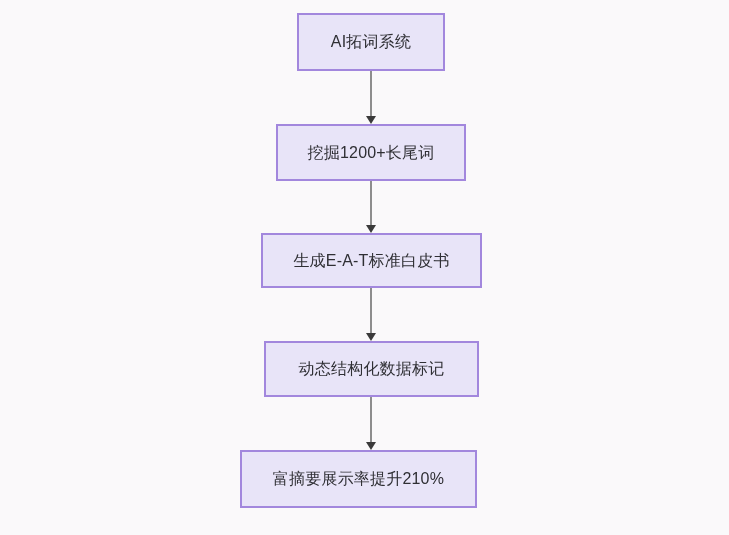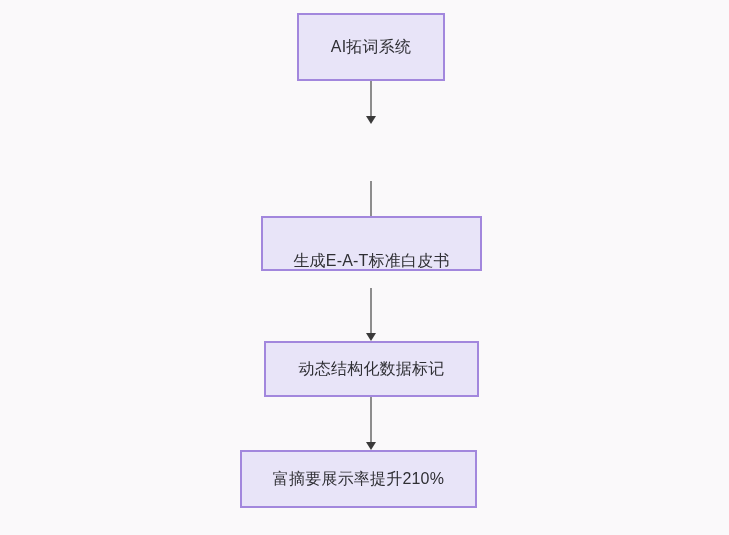--- a/index.html
+++ b/index.html
@@ -74,26 +74,29 @@
   <div class="connector" style="left:365px; top:288px; height:53px;">
     <span class="stem"></span>
     <span class="head"></span>
   </div>
 
   <div class="connector" style="left:365px; top:397px; height:53px;">
     <span class="stem"></span>
     <span class="head"></span>
   </div>
 
-  <div class="node" style="left:297px; top:13px; width:148px; height:68px;">
+  <div class="node" style="left:297px; top:13px; width:148px; height:58px;">
     <span class="node-label">AI拓词系统</span>
   </div>
 
+  <div class="node" style="left:276px; top:124px; width:190px; height:57px;">
+    <span class="node-label">挖掘1200+长尾词</span>
+  </div>
 
-  <div class="node" style="left:261px; top:216px; width:221px; height:55px;align-items:flex-end;">
+  <div class="node" style="left:261px; top:233px; width:221px; height:55px;">
     <span class="node-label">生成E-A-T标准白皮书</span>
   </div>
 
   <div class="node" style="left:264px; top:341px; width:215px; height:56px;">
     <span class="node-label">动态结构化数据标记</span>
   </div>
 
   <div class="node" style="left:240px; top:450px; width:237px; height:58px;">
     <span class="node-label">富摘要展示率提升210%</span>
   </div>

